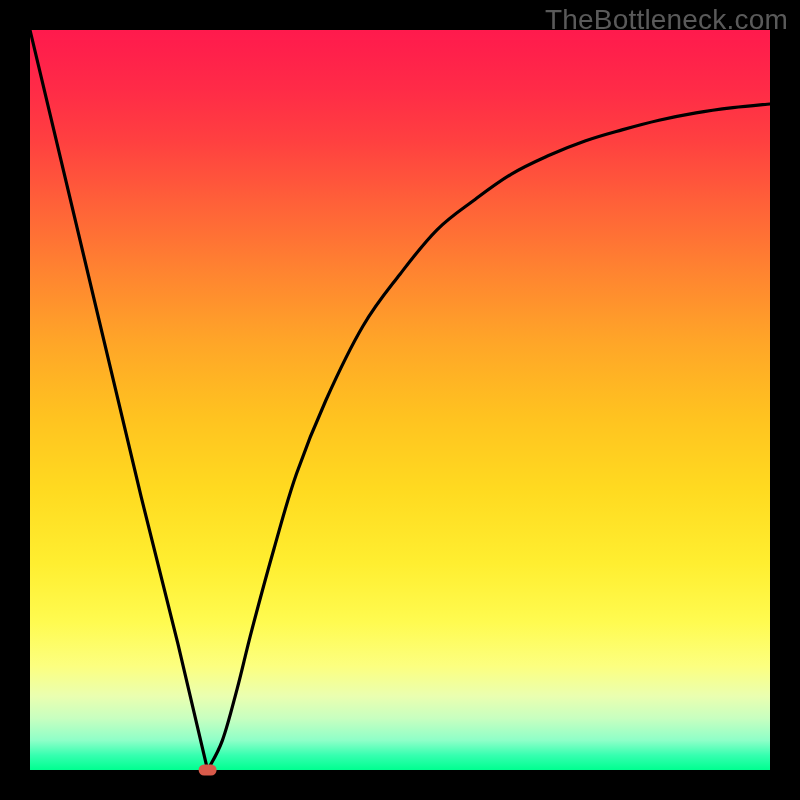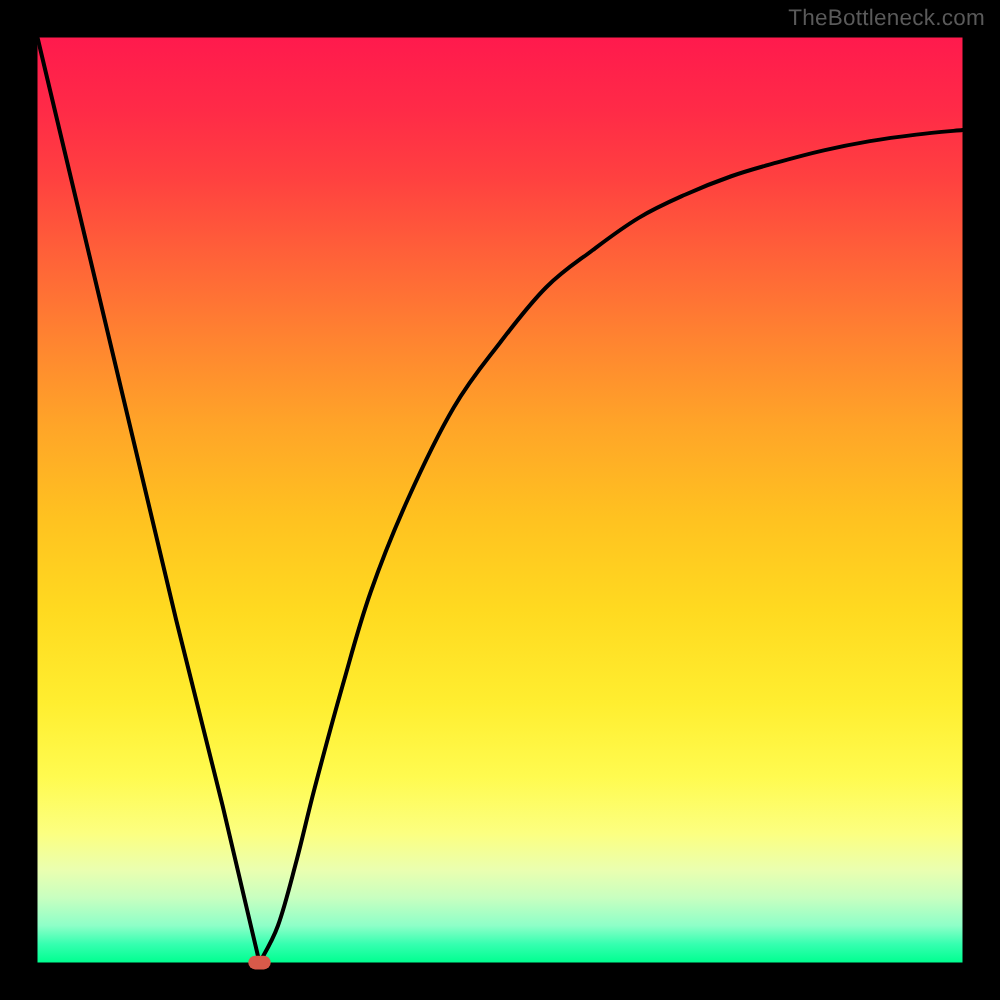--- a/index.html
+++ b/index.html
@@ -41,21 +41,21 @@
       #8effc8 96%,
       #36ffb0 98%,
       #00ff90 100%
     );
   }
   .watermark {
     position: absolute;
     top: 4px;
     right: 12px;
     font-family: Arial, Helvetica, sans-serif;
-    font-size: 18px;
+    font-size: 28px;
     color: #5a5a5a;
     letter-spacing: 0.2px;
   }
   svg.curve {
     position: absolute;
     left: 0;
     top: 0;
     width: 740px;
     height: 740px;
     overflow: visible;

